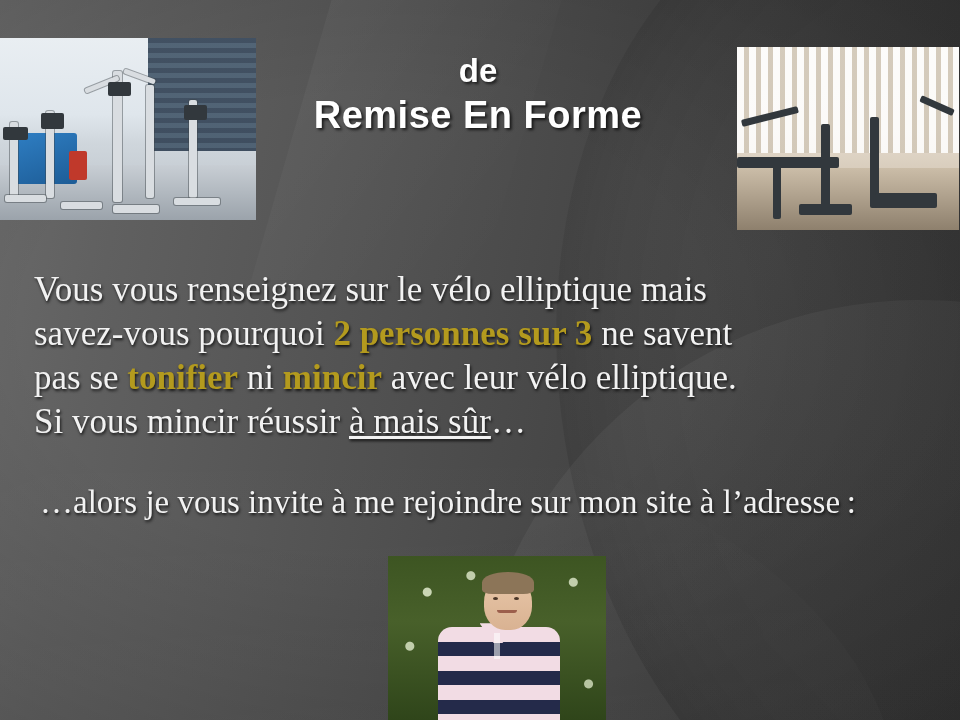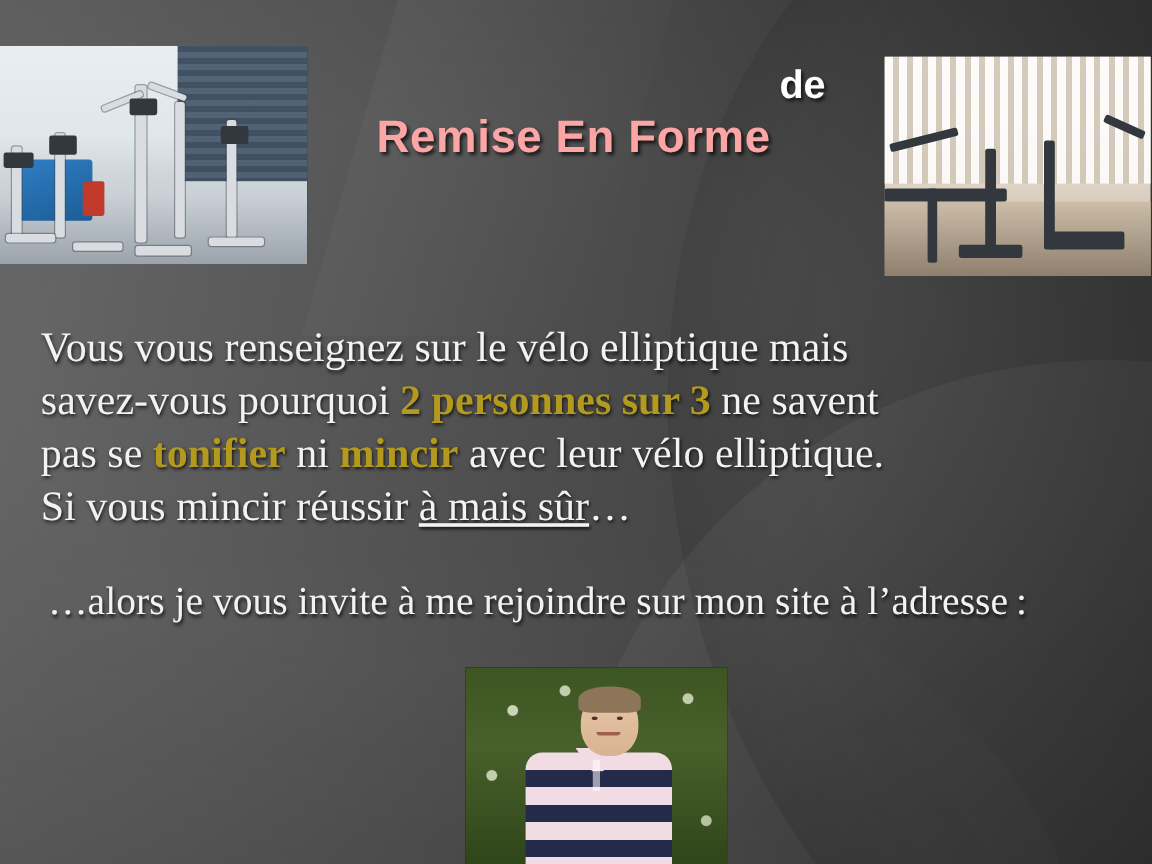--- a/index.html
+++ b/index.html
@@ -207,24 +207,23 @@
     font-weight: bold;
   }
   .title-l1 {
     font-size: 44px; color: #ffffff; line-height: 1.06;
     letter-spacing: .5px;
     text-shadow: 2px 2px 3px rgba(0,0,0,.65);
   }
   .title-l2 {
     font-size: 33px; color: #ffffff; line-height: 1.25;
     text-shadow: 2px 2px 3px rgba(0,0,0,.65);
-    text-align: right;
   }
   .title-l3 {
-    font-size: 38px; color: #fca5a5; line-height: 1.3;
+    font-size: 38px; color: #ffffff; line-height: 1.3;
     letter-spacing: .5px;
     text-shadow: 2px 2px 3px rgba(0,0,0,.7);
   }
 
   
   .body-copy {
     position: absolute;
     left: 34px; top: 268px; width: 930px;
     color: #f2f2f2;
     font-size: 35px;

